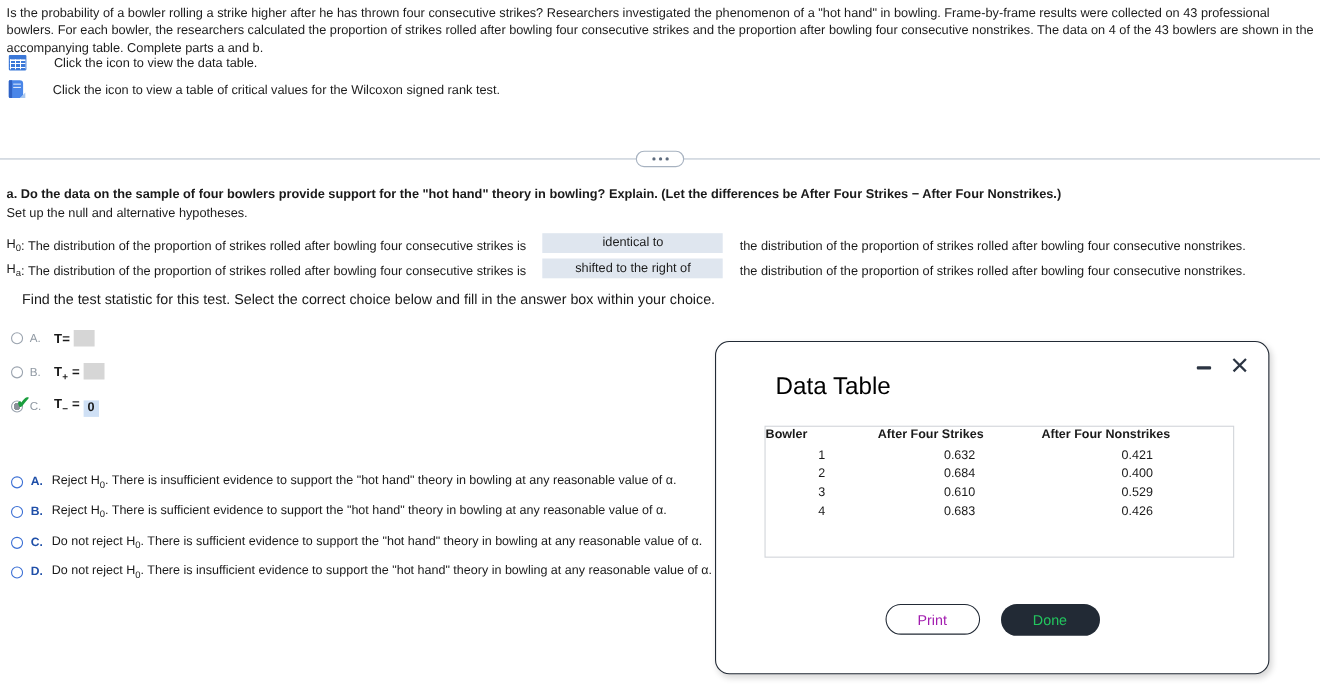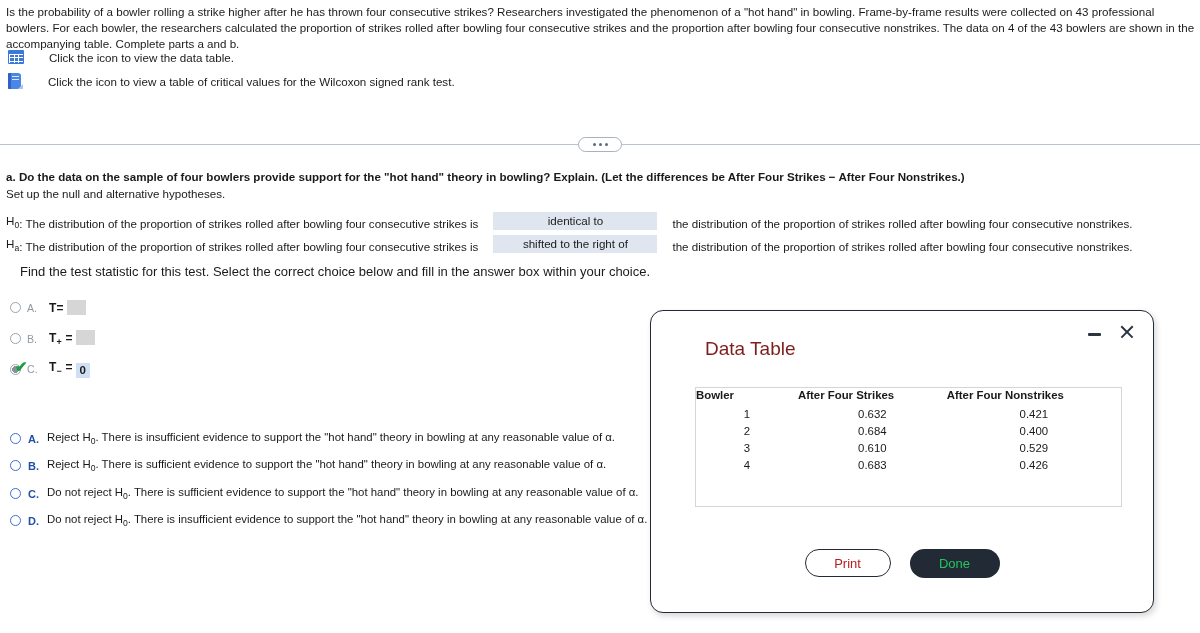--- a/index.html
+++ b/index.html
@@ -289,22 +289,22 @@
     height: 303px;
     background: #ffffff;
     border: 1.6px solid #222a35;
     border-radius: 13px;
     box-shadow: 2px 3px 6px rgba(0,0,0,0.16);
   }
   .dialog-title {
     position: absolute;
     left: 54px;
     top: 27px;
-    font-size: 19px;
-    color: #7f1d1d;
+    font-size: 22px;
+    color: #000000;
     font-weight: normal;
   }
   .win-btns {
     position: absolute;
     right: 18px;
     top: 13px;
     display: flex;
     align-items: center;
     gap: 18px;
   }
@@ -401,21 +401,21 @@
     display: flex;
     justify-content: center;
     gap: 19px;
   }
   .btn-print {
     width: 86px;
     height: 28px;
     border: 1.4px solid #222a35;
     border-radius: 15px;
     background: #ffffff;
-    color: #b91c1c;
+    color: #a21caf;
     font-size: 13px;
     font-family: "Liberation Sans", sans-serif;
     cursor: pointer;
   }
   .btn-done {
     width: 90px;
     height: 29px;
     border: none;
     border-radius: 15px;
     background: #222a35;

